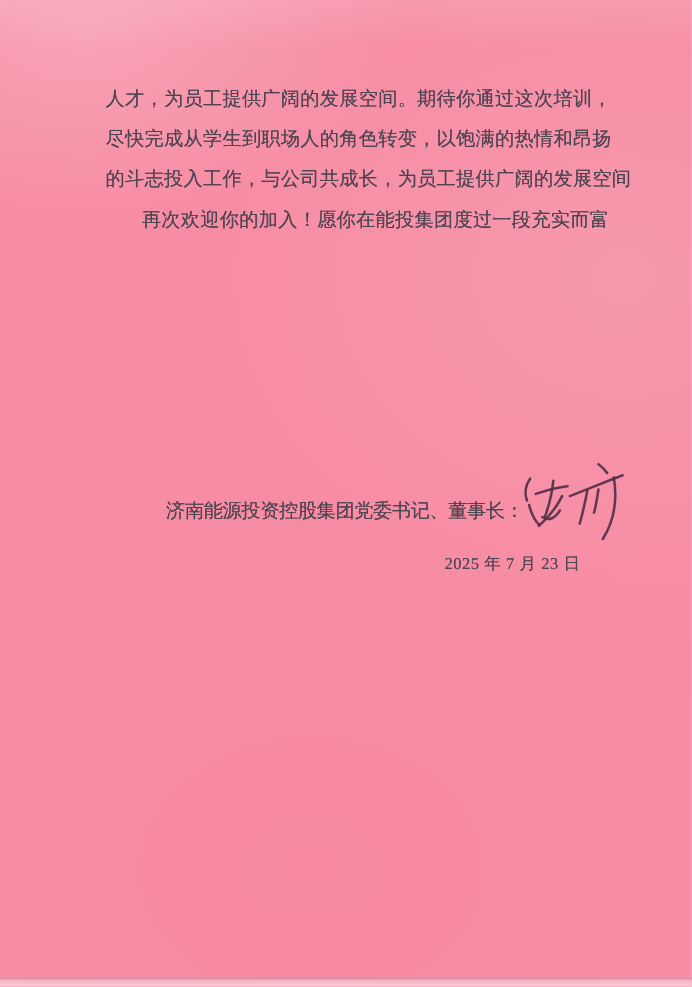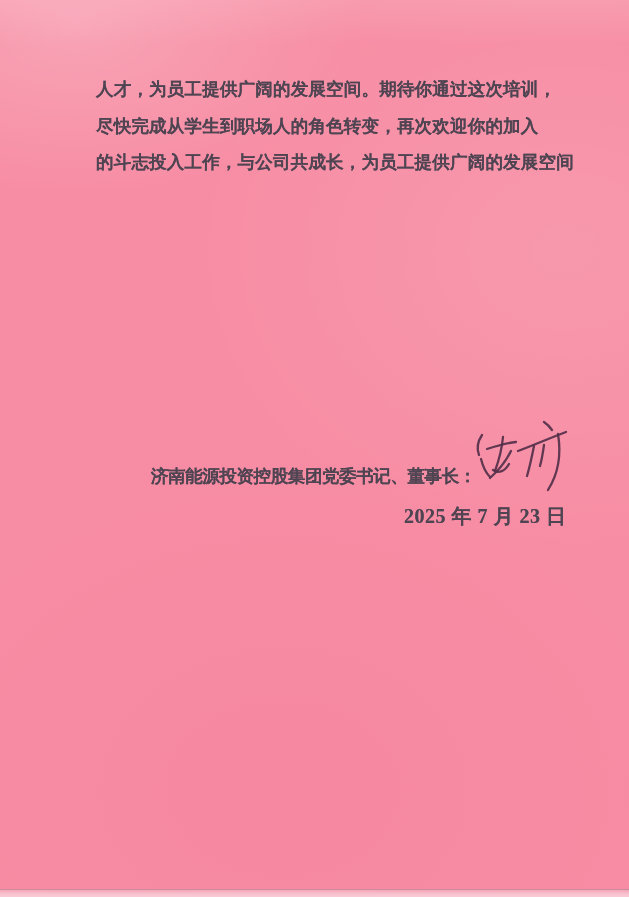--- a/index.html
+++ b/index.html
@@ -13,21 +13,20 @@
     height: 897px;
     overflow: hidden;
     background-color: #f78da4;
     background-image:
       radial-gradient(ellipse 420px 240px at 12% 3%, rgba(255,255,255,0.20), rgba(255,255,255,0) 70%),
       radial-gradient(ellipse 520px 420px at 90% 28%, rgba(255,255,255,0.10), rgba(255,255,255,0) 72%),
       radial-gradient(ellipse 680px 520px at 45% 88%, rgba(233,98,133,0.10), rgba(233,98,133,0) 70%),
       linear-gradient(180deg, rgba(255,255,255,0.12) 0%, rgba(255,255,255,0) 5%);
     font-family: "Liberation Serif", "DejaVu Serif", serif;
     color: #4f4452;
-    font-weight: bold;
   }
   .text-block {
     position: absolute;
     left: 96px;
     top: 71px;
     width: 462px;
   }
   .line {
     font-size: 17.5px;
     line-height: 36.5px;
@@ -39,42 +38,41 @@
     text-indent: 33px;
   }
   .sig-line {
     position: absolute;
     left: 151px;
     top: 452px;
     font-size: 17.5px;
     letter-spacing: -0.4px;
     white-space: nowrap;
     text-shadow: 0 0 0.6px rgba(79,68,82,0.75);
-    margin-top: 12px;
   }
   .signature-svg {
     position: absolute;
     left: 470px;
     top: 413px;
     width: 115px;
     height: 90px;
   }
   .signature-svg path {
     fill: none;
     stroke: #55304a;
     stroke-width: 2.3;
     stroke-linecap: round;
     stroke-linejoin: round;
     opacity: 0.92;
   }
   .date-line {
     position: absolute;
     left: 404px;
     top: 503px;
-    font-size: 20px;
+    font-size: 15px;
     letter-spacing: 0.5px;
     white-space: nowrap;
     text-shadow: 0 0 0.6px rgba(79,68,82,0.75);
   }
   .scan-edge {
     position: absolute;
     left: 0;
     right: 0;
     bottom: 0;
     height: 7px;
@@ -82,22 +80,23 @@
     border-top: 1px solid rgba(152,62,88,0.45);
   }
 </style>
 </head>
 <body>
 
 <div class="paper">
 
   <div class="text-block">
     <div class="line">人才，为员工提供广阔的发展空间。期待你通过这次培训，</div>
-    <div class="line">尽快完成从学生到职场人的角色转变，再次欢迎你的加入</div>
+    <div class="line">尽快完成从学生到职场人的角色转变，以饱满的热情和昂扬</div>
     <div class="line">的斗志投入工作，与公司共成长，为员工提供广阔的发展空间</div>
+    <div class="line indent">再次欢迎你的加入！愿你在能投集团度过一段充实而富</div>
   </div>
 
   <div class="sig-line">济南能源投资控股集团党委书记、董事长：</div>
 
   <svg class="signature-svg" viewBox="0 0 115 90" xmlns="http://www.w3.org/2000/svg" aria-hidden="true">
 
     <path d="M12,22 C8,28 6,34 9,42"></path>
     <path d="M11,46 C13,54 16,60 20,64"></path>
     <path d="M17,36 C26,33 36,30 46,29"></path>
     <path d="M33,24 C32,35 29,47 25,58"></path>

